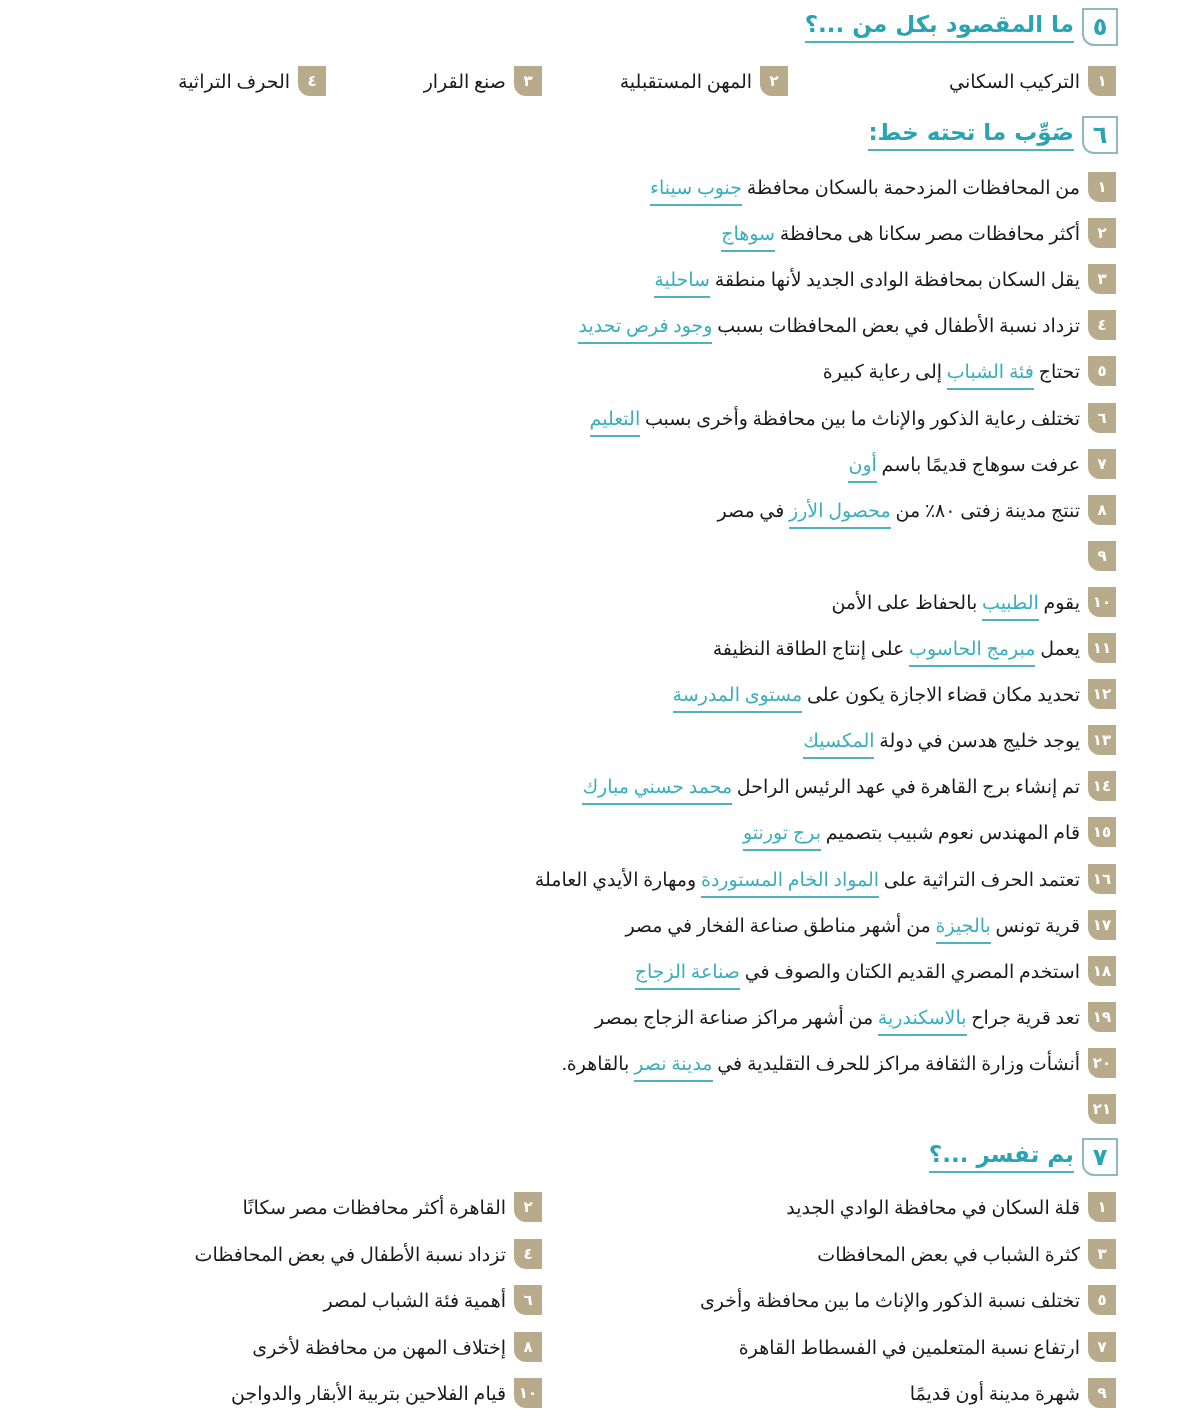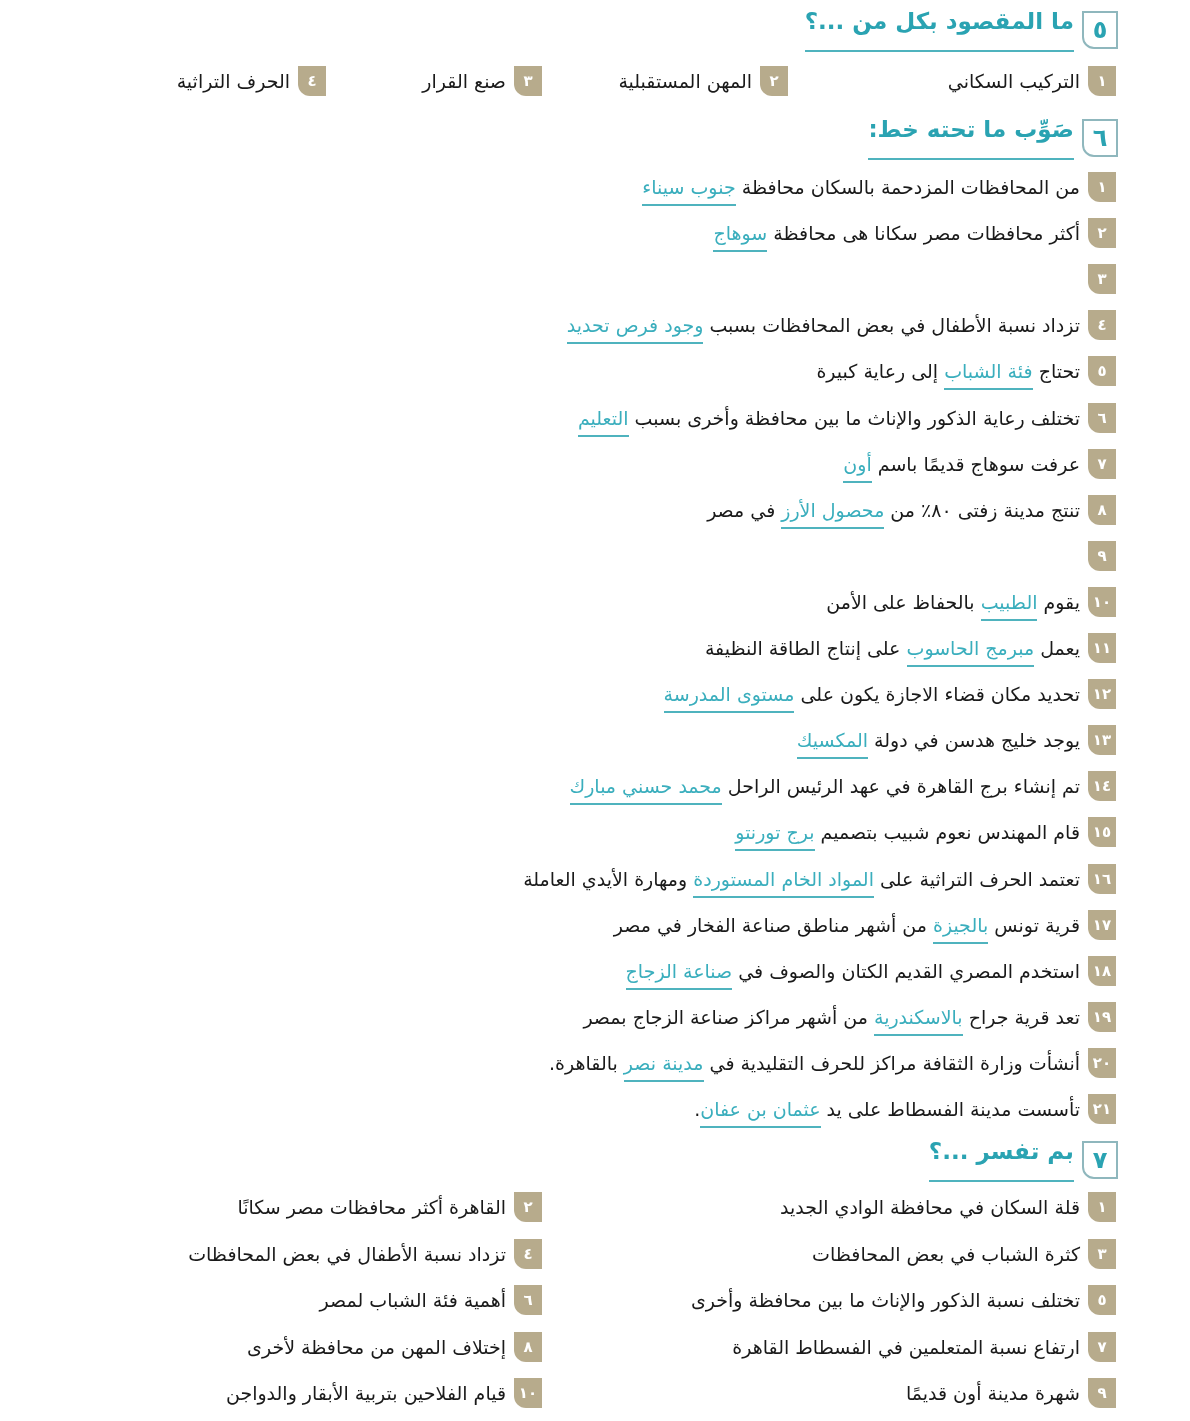--- a/index.html
+++ b/index.html
@@ -16,35 +16,35 @@
   }
   .sec-num {
     width:36px; height:38px; box-sizing:border-box;
     border:2px solid #8fb7bd; border-bottom-left-radius:12px;
     display:flex; align-items:center; justify-content:center;
     color:#2aa3b2; font-weight:bold; font-size:24px;
     font-family: "DejaVu Sans", sans-serif;
   }
   .sec-title {
     color:#2aa3b2; font-weight:bold; font-size:23px;
-    border-bottom:2px solid #4fb3be; padding-bottom:16px;
+    border-bottom:2px solid #4fb3be; padding-bottom:4px;
     white-space:nowrap;
   }
   
   .badge {
     display:inline-flex; align-items:center; justify-content:center;
     width:28px; height:30px; background:#b7ab8c; color:#ffffff;
     font-weight:bold; font-size:15px; border-bottom-left-radius:12px;
     flex:0 0 auto;
   }
   .item {
     position:absolute; display:flex; align-items:center; gap:8px;
     direction: rtl; white-space:nowrap; font-size:19px;
   }
-  .item .txt { color:#1a1a1a; }
+  .item .txt { color:#1a1a1a;font-family:Liberation Serif, serif; }
   .hl {
     color:#3aaebd; border-bottom:2px solid #4fb3be; padding-bottom:6px;text-align:center;
   }
 </style>
 </head>
 <body>
 
 <div class="sec-head" style="top:8px;">
   <div class="sec-num">٥</div>
   <div class="sec-title">ما المقصود بكل من ...؟</div>
@@ -76,20 +76,21 @@
     <div class="item" style="top: 172px; right: 74px;">
       <span class="badge">١</span>
       <span class="txt"><span>من المحافظات المزدحمة بالسكان محافظة </span><span class="hl">جنوب سيناء</span></span>
     </div>
     <div class="item" style="top: 218px; right: 74px;">
       <span class="badge">٢</span>
       <span class="txt"><span>أكثر محافظات مصر سكانا هى محافظة </span><span class="hl">سوهاج</span></span>
     </div>
     <div class="item" style="top: 264px; right: 74px;">
       <span class="badge">٣</span>
+      <span class="txt"><span>يقل السكان بمحافظة الوادى الجديد لأنها منطقة </span><span class="hl">ساحلية</span></span>
     </div>
     <div class="item" style="top: 310px; right: 74px;">
       <span class="badge">٤</span>
       <span class="txt"><span>تزداد نسبة الأطفال في بعض المحافظات بسبب </span><span class="hl">وجود فرص تحديد</span></span>
     </div>
     <div class="item" style="top: 356px; right: 74px;">
       <span class="badge">٥</span>
       <span class="txt"><span>تحتاج </span><span class="hl">فئة الشباب</span><span> إلى رعاية كبيرة</span></span>
     </div>
     <div class="item" style="top: 403px; right: 74px;">
@@ -146,21 +147,20 @@
     <div class="item" style="top: 1002px; right: 74px;">
       <span class="badge">١٩</span>
       <span class="txt"><span>تعد قرية جراح </span><span class="hl">بالاسكندرية</span><span> من أشهر مراكز صناعة الزجاج بمصر</span></span>
     </div>
     <div class="item" style="top: 1048px; right: 74px;">
       <span class="badge">٢٠</span>
       <span class="txt"><span>أنشأت وزارة الثقافة مراكز للحرف التقليدية في </span><span class="hl">مدينة نصر</span><span> بالقاهرة.</span></span>
     </div>
     <div class="item" style="top: 1094px; right: 74px;">
       <span class="badge">٢١</span>
-      <span class="txt"><span>تأسست مدينة الفسطاط على يد </span><span class="hl">عثمان بن عفان</span><span>.</span></span>
     </div>
   </div>
 
 <div class="sec-head" style="top:1138px;">
   <div class="sec-num">٧</div>
   <div class="sec-title">بم تفسر ...؟</div>
 </div>
 
 <div id="s7list">
     <div class="item" style="top: 1192px; right: 74px;">

